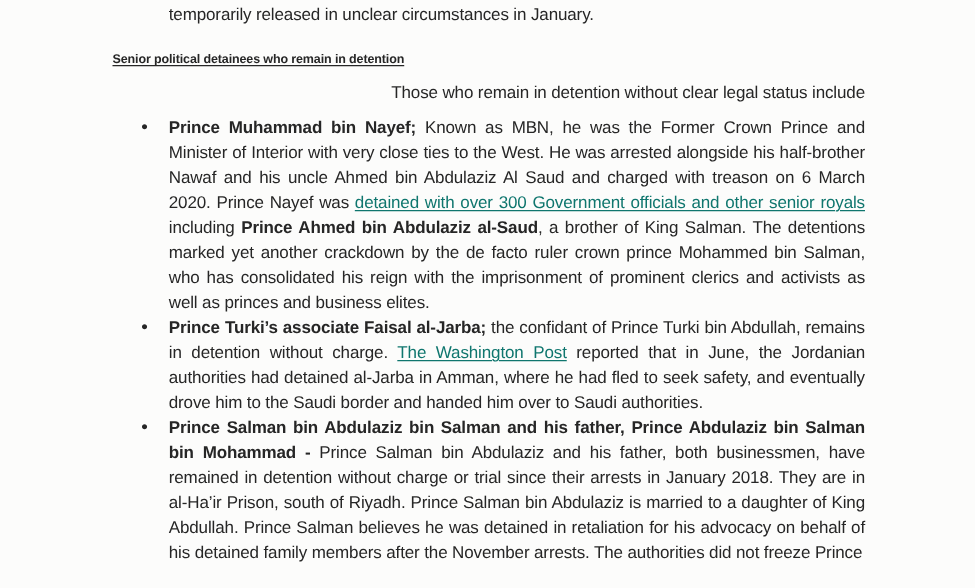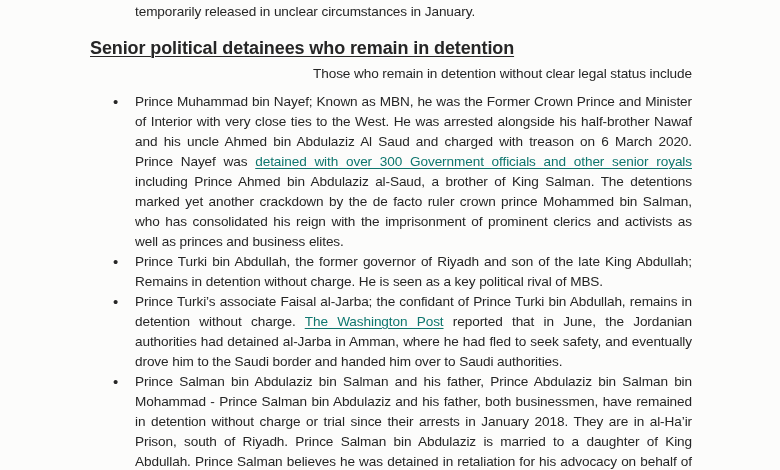--- a/index.html
+++ b/index.html
@@ -22,21 +22,21 @@
   }
   .content {
     padding: 2px 88px 0 90px;
   }
   .tail-line {
     margin: 0 0 16px 45px;
     text-align: left;
   }
   .section-heading {
     margin: 15px 0 0 0;
-    font-size: 18px;
+    font-size: 10px;
     font-weight: bold;
     text-decoration: underline;
     text-decoration-thickness: 1.4px;
     text-underline-offset: 2px;
     text-align: left;
   }
   .intro-line {
     margin: 6px 0 0 0;
     text-align: right;
   }
@@ -52,37 +52,36 @@
     text-justify: inter-word;
   }
   ul.detainee-list li::before {
     content: "\2022";
     position: absolute;
     left: -22px;
     top: 0;
     font-size: 15px;
     color: #262626;
   }
-  strong { font-weight: normal; }
+  strong { font-weight: bold; }
   a.doc-link {
     color: #0f766e;
     text-decoration: underline;
     text-decoration-thickness: 1px;
     text-underline-offset: 2px;
     cursor: pointer;
   }
 </style>
 </head>
 <body>
 
 <div class="page">
   <div class="content">
     <p class="tail-line">temporarily released in unclear circumstances in January.</p>
     <p class="section-heading">Senior political detainees who remain in detention</p>
     <p class="intro-line">Those who remain in detention without clear legal status include</p>
     <ul class="detainee-list">
       <li><strong>Prince Muhammad bin Nayef;</strong><span> Known as MBN, he was the Former Crown Prince and Minister of Interior with very close ties to the West. He was arrested alongside his half-brother Nawaf and his uncle Ahmed bin Abdulaziz Al Saud and charged with treason on 6 March 2020. Prince Nayef was </span><a class="doc-link" href="#">detained with over 300 Government officials and other senior royals</a><span> including </span><strong>Prince Ahmed bin Abdulaziz al-Saud</strong><span>, a brother of King Salman. The detentions marked yet another crackdown by the de facto ruler crown prince Mohammed bin Salman, who has consolidated his reign with the imprisonment of prominent clerics and activists as well as princes and business elites.</span></li>
-      <li><strong>Prince Turki bin Abdullah, the former governor of Riyadh and son of the late King Abdullah;</strong><span> Remains in detention without charge. He is seen as a key political rival of MBS.</span></li>
       <li><strong>Prince Turki’s associate Faisal al-Jarba;</strong><span> the confidant of Prince Turki bin Abdullah, remains in detention without charge. </span><a class="doc-link" href="#">The Washington Post</a><span> reported that in June, the Jordanian authorities had detained al-Jarba in Amman, where he had fled to seek safety, and eventually drove him to the Saudi border and handed him over to Saudi authorities.</span></li>
       <li><strong>Prince Salman bin Abdulaziz bin Salman and his father, Prince Abdulaziz bin Salman bin Mohammad -</strong><span> Prince Salman bin Abdulaziz and his father, both businessmen, have remained in detention without charge or trial since their arrests in January 2018. They are in al-Ha’ir Prison, south of Riyadh. Prince Salman bin Abdulaziz is married to a daughter of King Abdullah. Prince Salman believes he was detained in retaliation for his advocacy on behalf of his detained family members after the November arrests. The authorities did not freeze Prince</span></li>
     </ul>
   </div>
 </div>
 
 </body></html>

